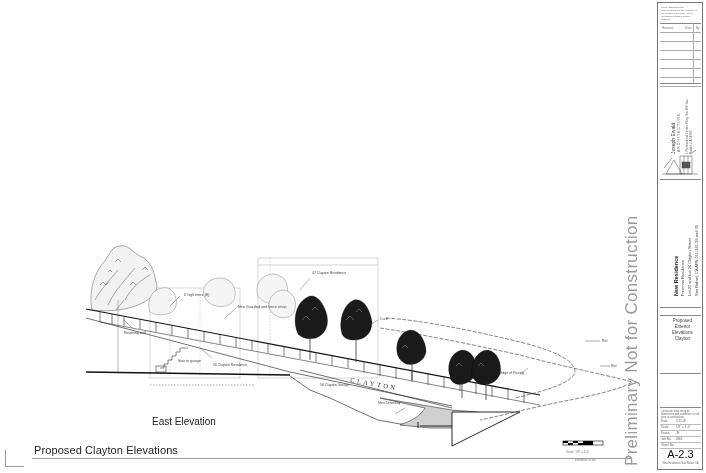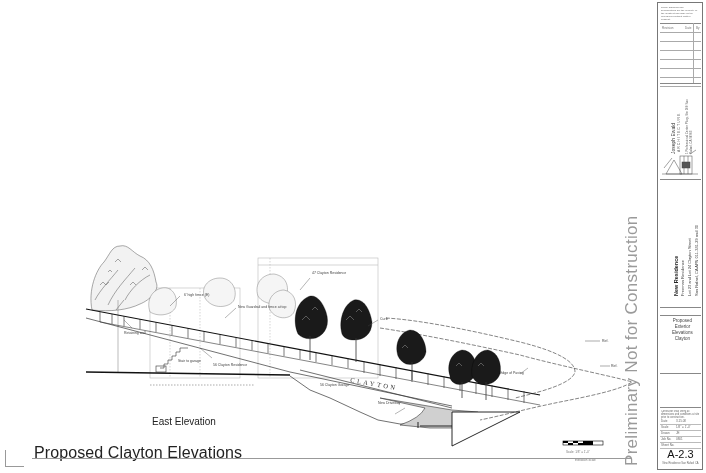--- a/index.html
+++ b/index.html
@@ -1,21 +1,21 @@
 <!DOCTYPE html>
 <html><head>
 <meta charset="utf-8">
 <style>
   html, body { margin: 0; padding: 0; background: #ffffff; }
   body { width: 706px; height: 473px; position: relative; overflow: hidden; font-family: "Liberation Sans", sans-serif; color: #222; }
   .sheet { position: absolute; left: 0; top: 0; width: 706px; height: 473px; background: #fff; }
   .drawing { position: absolute; left: 0; top: 0; width: 640px; height: 473px; }
   .drawing svg { position: absolute; left: 0; top: 0; }
   .east-label { position: absolute; left: 152px; top: 416px; font-size: 10px; color: #222; }
-  .sheet-title { position: absolute; left: 34px; top: 444px; font-size: 16px; color: #222; letter-spacing: 0.1px; }
+  .sheet-title { position: absolute; left: 34px; top: 444px; font-size: 11px; color: #222; letter-spacing: 0.1px; }
   .title-rule { position: absolute; left: 32px; top: 458px; width: 600px; height: 1px; background: #999; }
   .corner-mark { position: absolute; left: 5px; top: 450px; width: 18px; height: 16px; border-left: 1px solid #999; border-bottom: 1px solid #999; }
   .watermark { position: absolute; left: 622px; top: 466px; transform-origin: 0 0; transform: rotate(-90deg); font-size: 17px; color: #9a9a9a; white-space: nowrap; letter-spacing: 0.3px; }
   .titleblock { position: absolute; left: 657px; top: 2px; width: 46px; height: 468px; border: 1px solid #777; box-sizing: border-box; background: #fff; }
   .tb-notes { position: absolute; left: 3px; top: 3px; width: 38px; height: 14px; font-size: 2.5px; line-height: 3px; color: #666; overflow: hidden; }
   .tb-revtable { position: absolute; left: 2px; top: 20px; width: 41px; height: 60px; border-top: 1px solid #888; }
   .tb-revrow { height: 8px; border-bottom: 1px solid #aaa; font-size: 3px; color: #777; position: relative; }
   .tb-revrow .c1 { position: absolute; left: 2px; top: 2px; }
   .tb-revrow .c2 { position: absolute; left: 25px; top: 2px; }
   .tb-revrow .c3 { position: absolute; left: 36px; top: 2px; }

